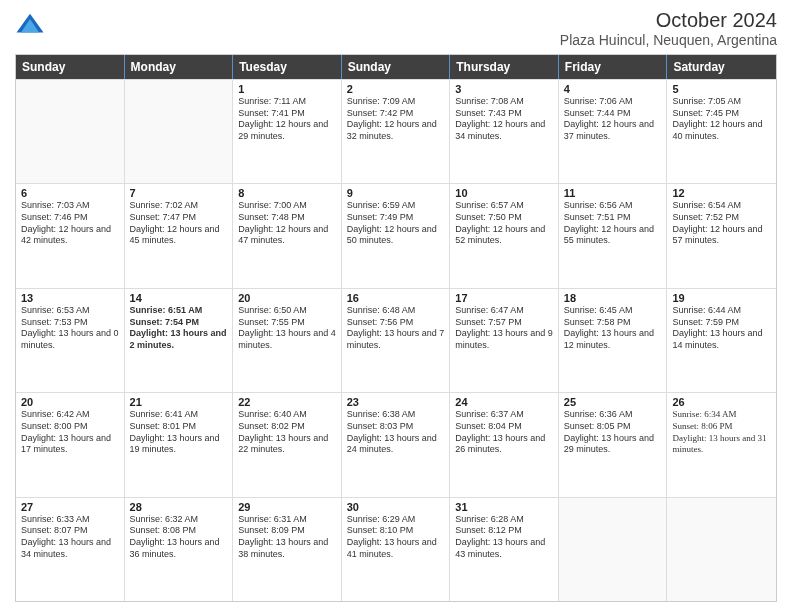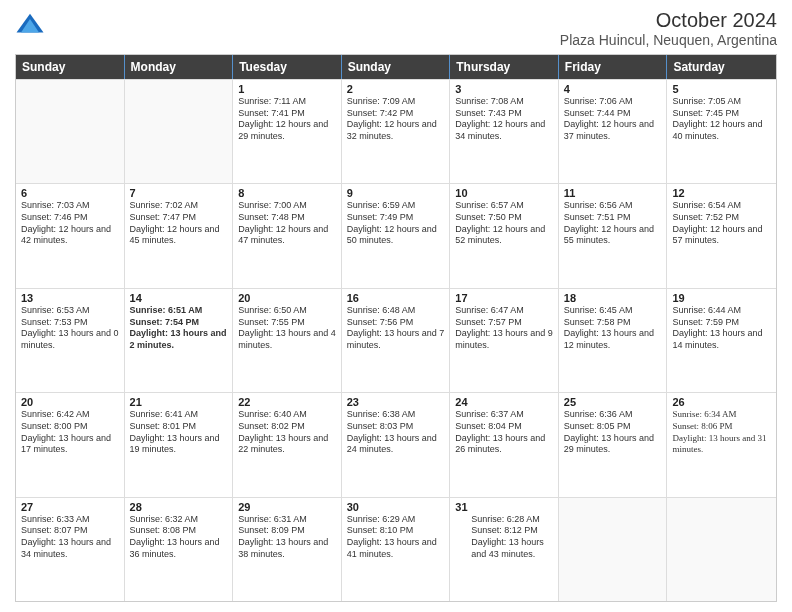--- a/index.html
+++ b/index.html
@@ -322,21 +322,21 @@
 Daylight: 13 hours and 38 minutes.</div>
           </div>
           <div class="cal-cell">
             <div class="day-num">30</div>
             <div class="cell-text" style="white-space: pre-line;">Sunrise: 6:29 AM
 Sunset: 8:10 PM
 Daylight: 13 hours and 41 minutes.</div>
           </div>
           <div class="cal-cell">
             <div class="day-num">31</div>
-            <div class="cell-text" style="white-space: pre-line; margin-left: 16px;">Sunrise: 6:28 AM
+            <div class="cell-text" style="white-space: pre-line;">Sunrise: 6:28 AM
 Sunset: 8:12 PM
 Daylight: 13 hours and 43 minutes.</div>
           </div>
           <div class="cal-cell empty"></div>
           <div class="cal-cell empty"></div>
         </div>
       </div>
   </div>
 </div>
 

